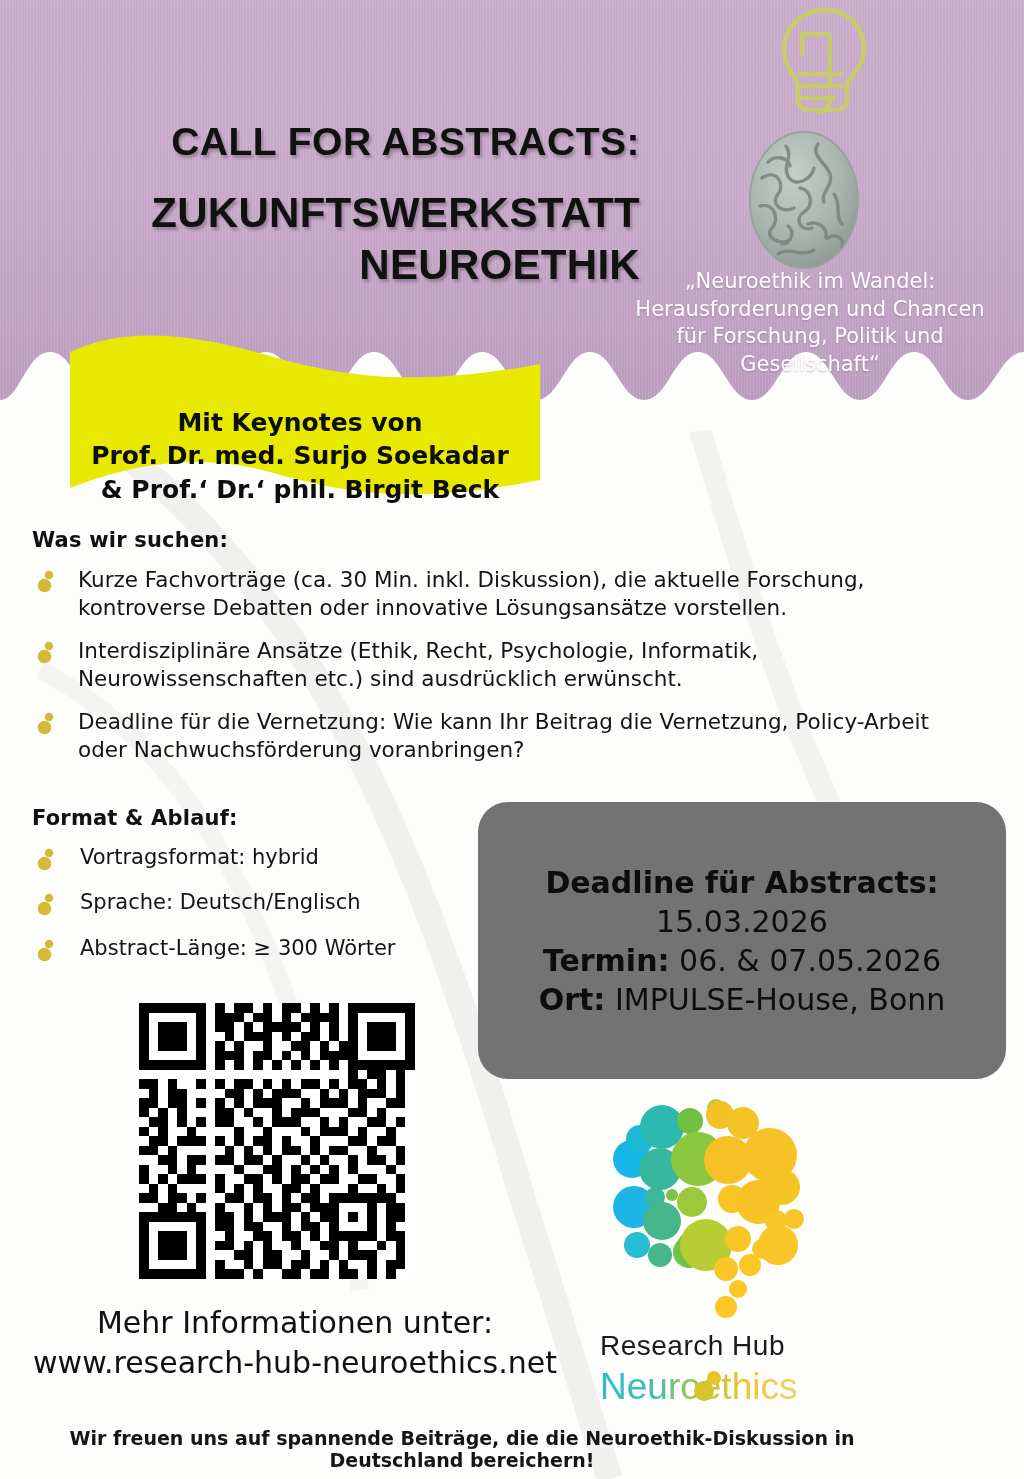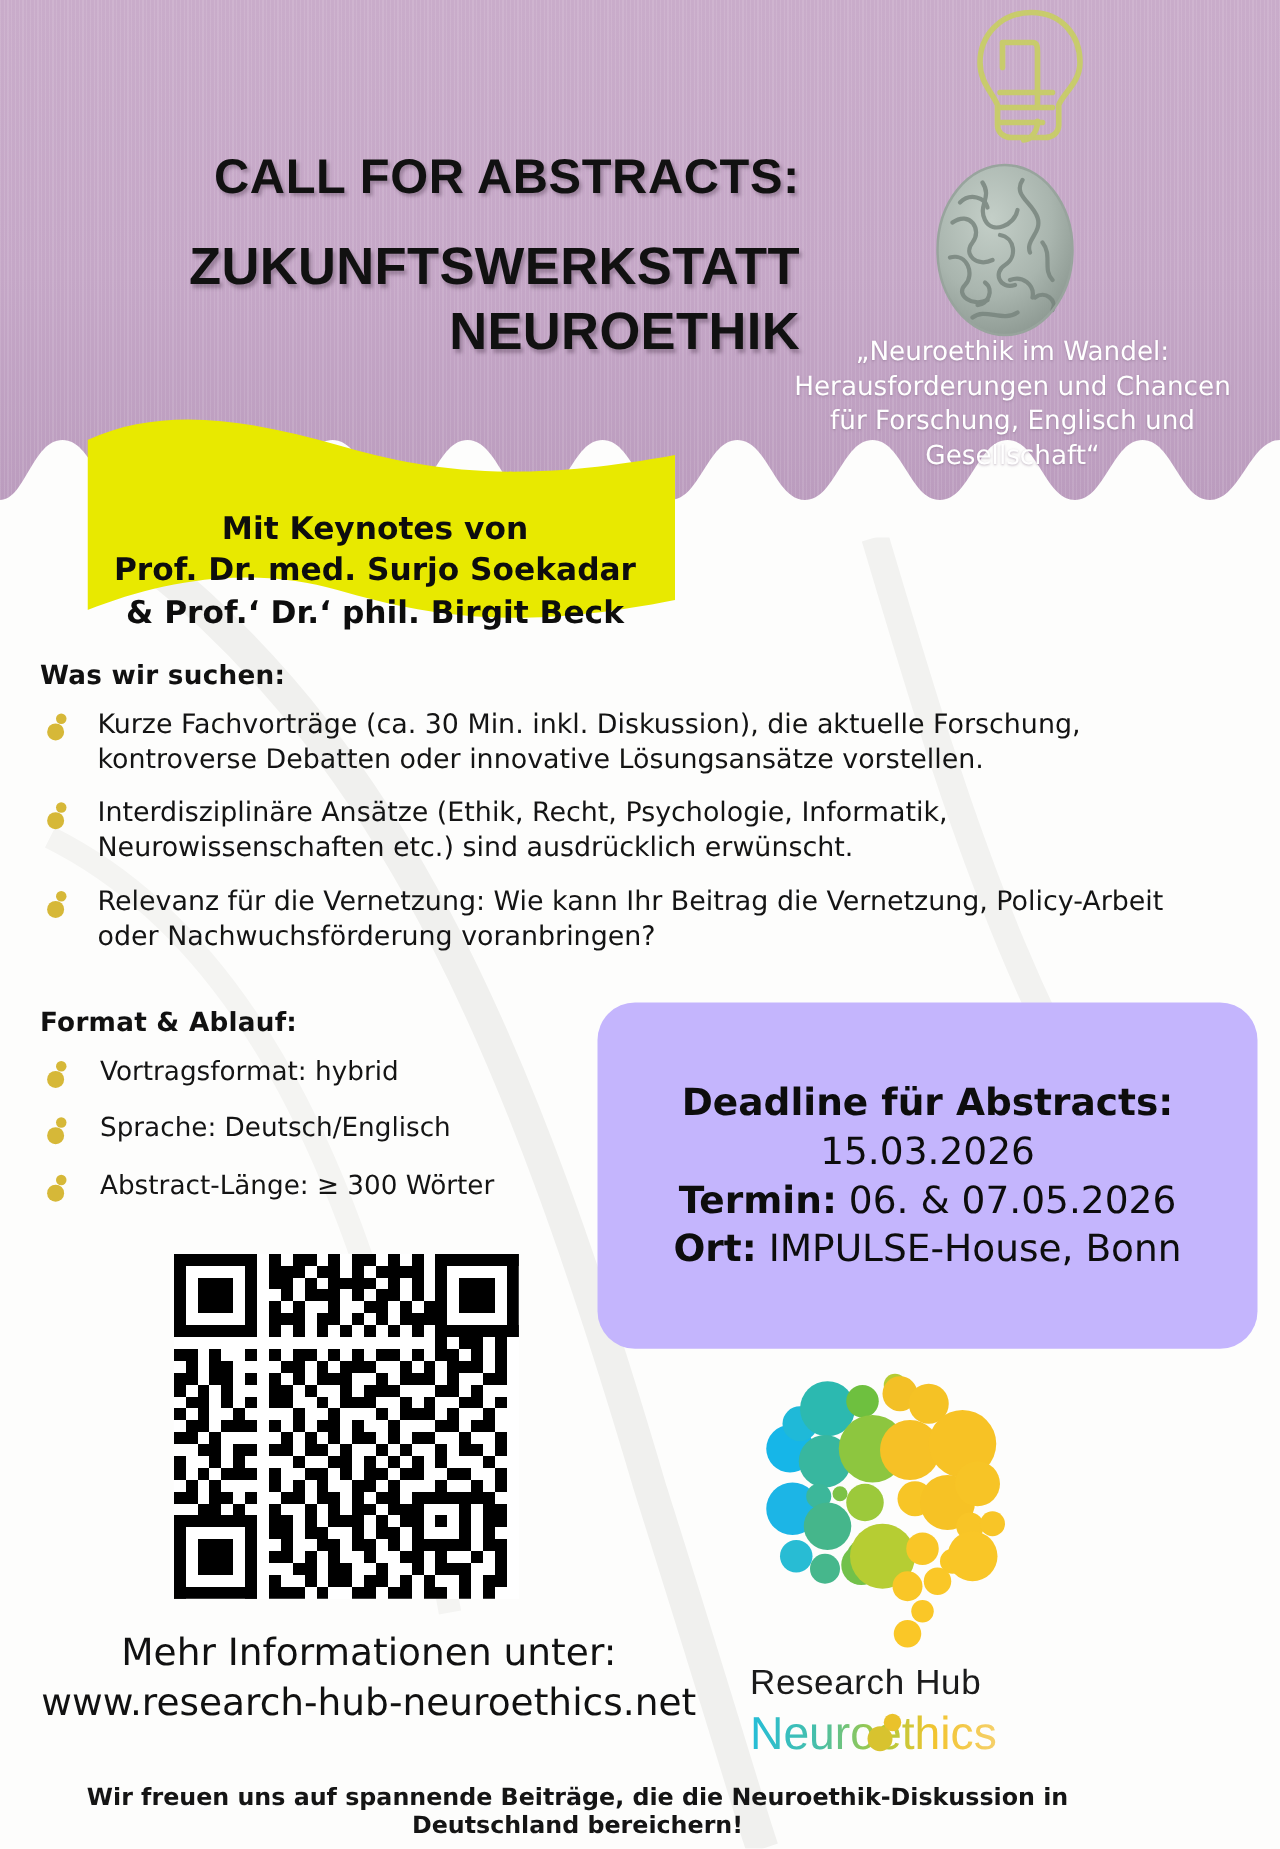--- a/index.html
+++ b/index.html
@@ -151,21 +151,21 @@
     position: absolute;
     left: 4px; top: 4px;
     width: 20px; height: 24px;
   }
 
   
   .deadline-box {
     position: absolute;
     left: 478px; top: 802px;
     width: 528px; height: 277px;
-    background: #c4b5fd;
+    background: #737373;
     border-radius: 30px;
     display: flex;
     align-items: center;
     justify-content: center;
   }
   .deadline-inner {
     width: 100%;
     text-align: center;
     font-family: "DejaVu Sans", sans-serif;
     color: #0d0d0d;
@@ -312,21 +312,21 @@
       <path d="M26,34 C34,26 46,30 48,38"></path>
       <path d="M66,96 C76,92 86,100 84,110"></path>
       <path d="M46,98 C54,104 48,116 40,116"></path>
     </g>
     <ellipse cx="62" cy="72" rx="54" ry="68" fill="none" stroke="#98a49d" stroke-width="2"></ellipse>
   </svg>
 
   <div class="quote-text">
     <div>„Neuroethik im Wandel:</div>
     <div>Herausforderungen und Chancen</div>
-    <div>für Forschung, Englisch und</div>
+    <div>für Forschung, Politik und</div>
     <div>Gesellschaft“</div>
   </div>
 
   <div class="keynote-banner">
     <svg width="470" height="180" viewBox="0 0 470 180" xmlns="http://www.w3.org/2000/svg">
       <path d="M0,22 C60,-6 130,6 200,26 C270,46 340,58 470,34
                L470,150 C340,176 270,162 200,142 C130,122 60,134 0,158 Z" fill="#e8e900"></path>
     </svg>
     <div class="keynote-text">
       <div>Mit Keynotes von</div>
@@ -350,21 +350,21 @@
           <circle cx="13" cy="5" r="4.2" fill="#d6b838"></circle>
           <circle cx="8.5" cy="15.5" r="6.8" fill="#d6b838"></circle>
         </svg>
         <span>Interdisziplinäre Ansätze (Ethik, Recht, Psychologie, Informatik, Neurowissenschaften etc.) sind ausdrücklich erwünscht.</span>
       </li>
       <li>
         <svg class="bullet-icon" viewBox="0 0 20 24" xmlns="http://www.w3.org/2000/svg">
           <circle cx="13" cy="5" r="4.2" fill="#d6b838"></circle>
           <circle cx="8.5" cy="15.5" r="6.8" fill="#d6b838"></circle>
         </svg>
-        <span>Relevanz für die Vernetzung: Wie kann Ihr Beitrag die Vernetzung, Policy-Arbeit oder Nachwuchsförderung voranbringen?</span>
+        <span>Deadline für die Vernetzung: Wie kann Ihr Beitrag die Vernetzung, Policy-Arbeit oder Nachwuchsförderung voranbringen?</span>
       </li>
     </ul>
   </div>
 
   <div class="sec-format">
     <div class="section-heading">Format &amp; Ablauf:</div>
     <ul class="bullets">
       <li>
         <svg class="bullet-icon" viewBox="0 0 20 24" xmlns="http://www.w3.org/2000/svg">
           <circle cx="13" cy="5" r="4.2" fill="#d6b838"></circle>

